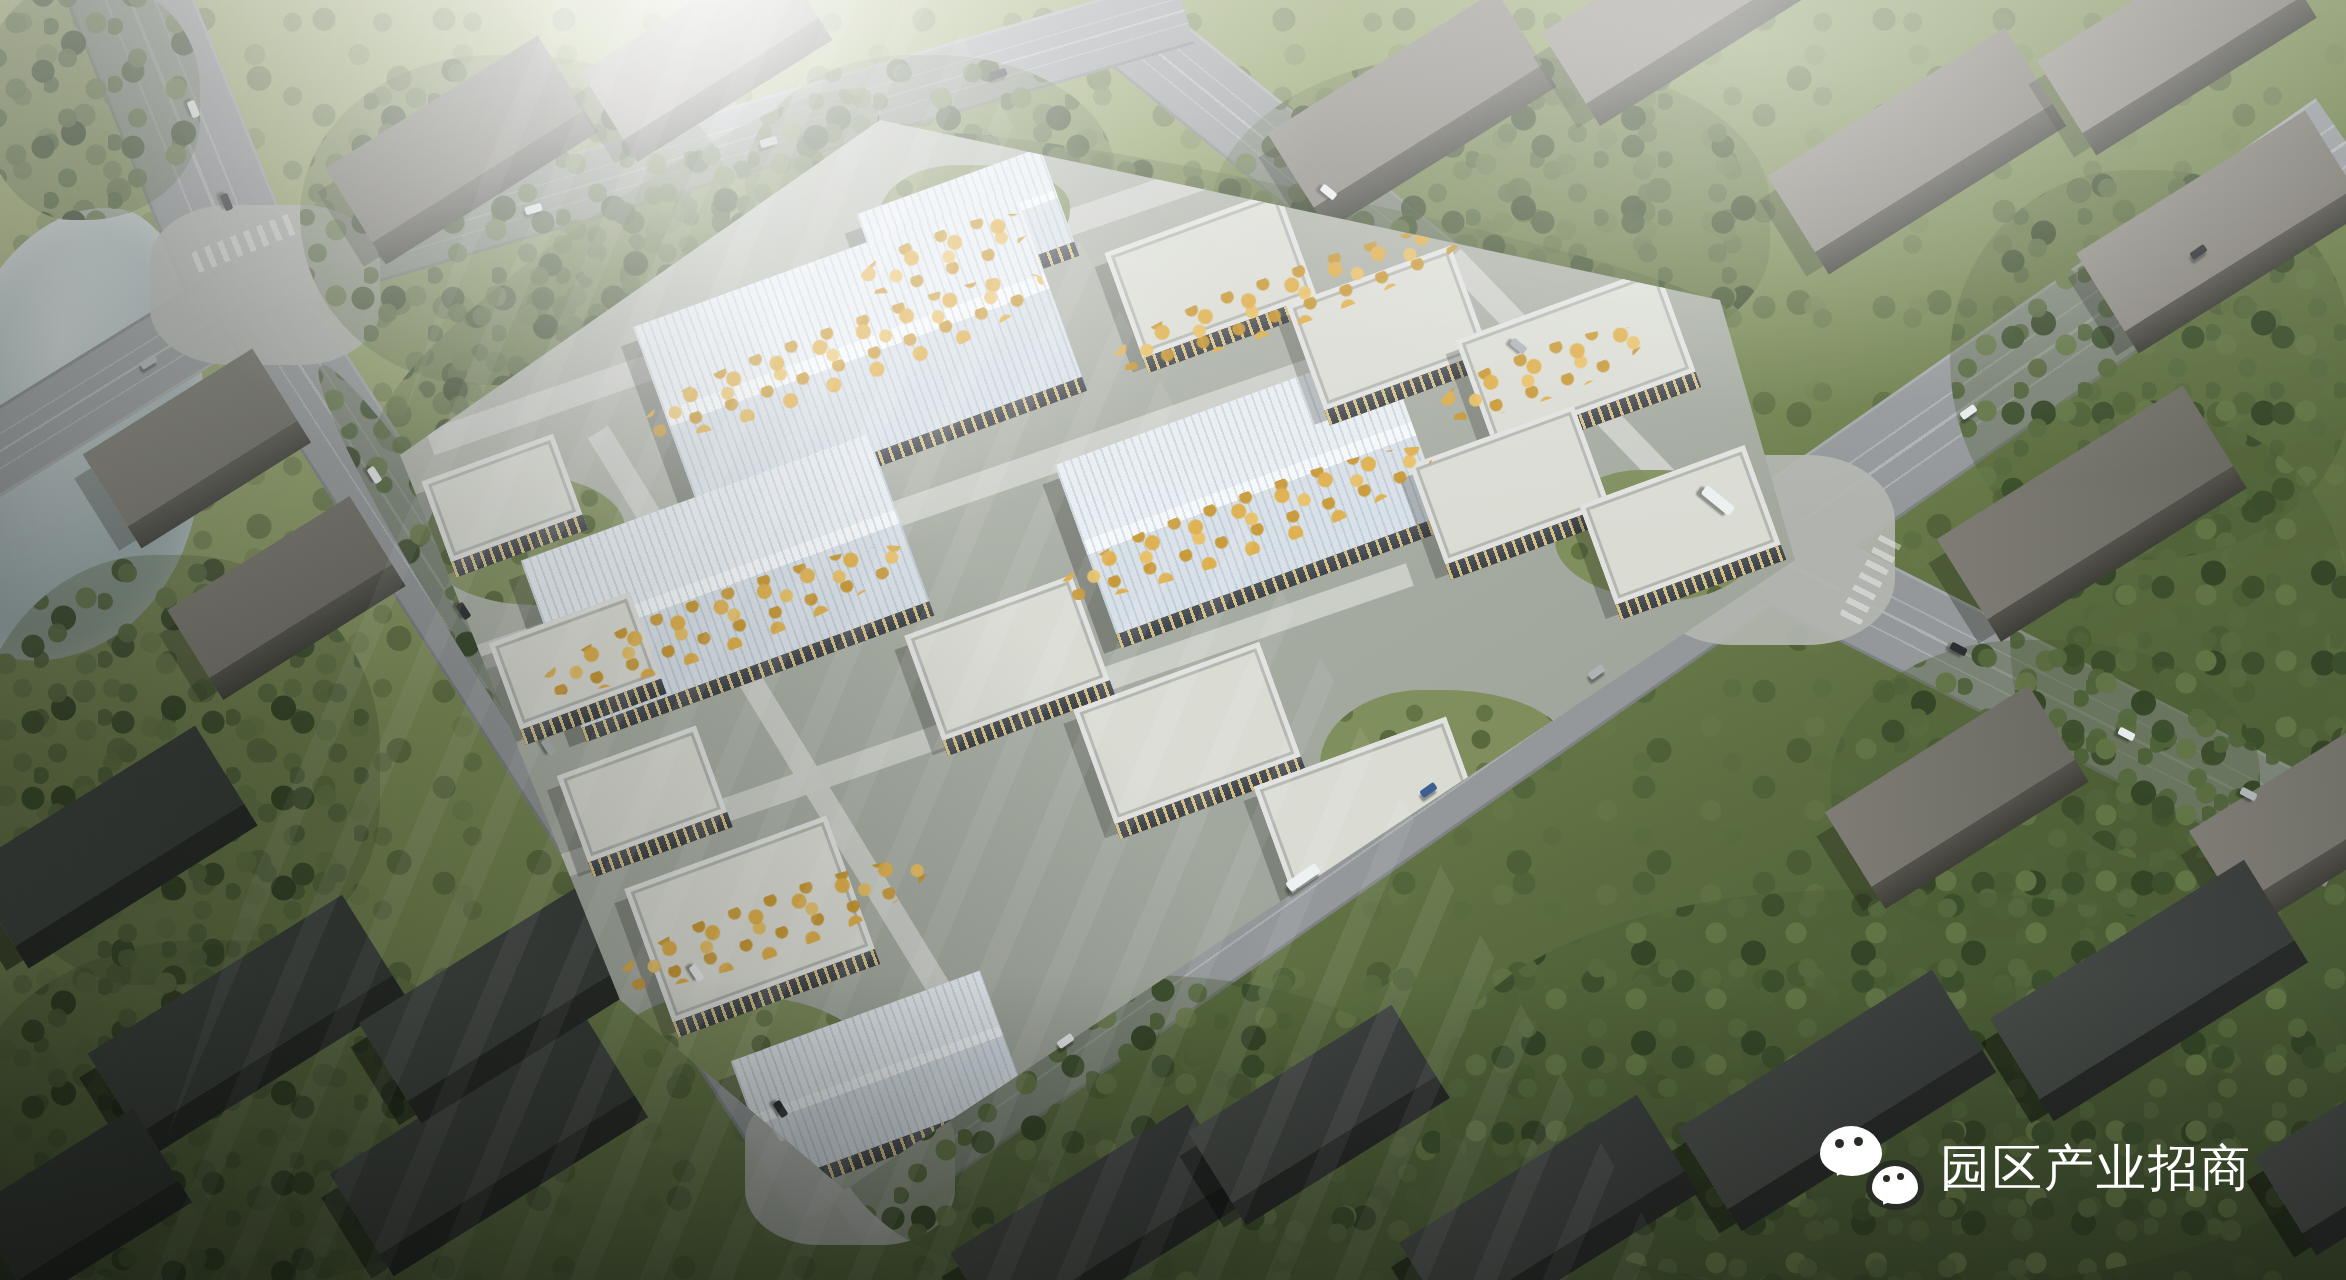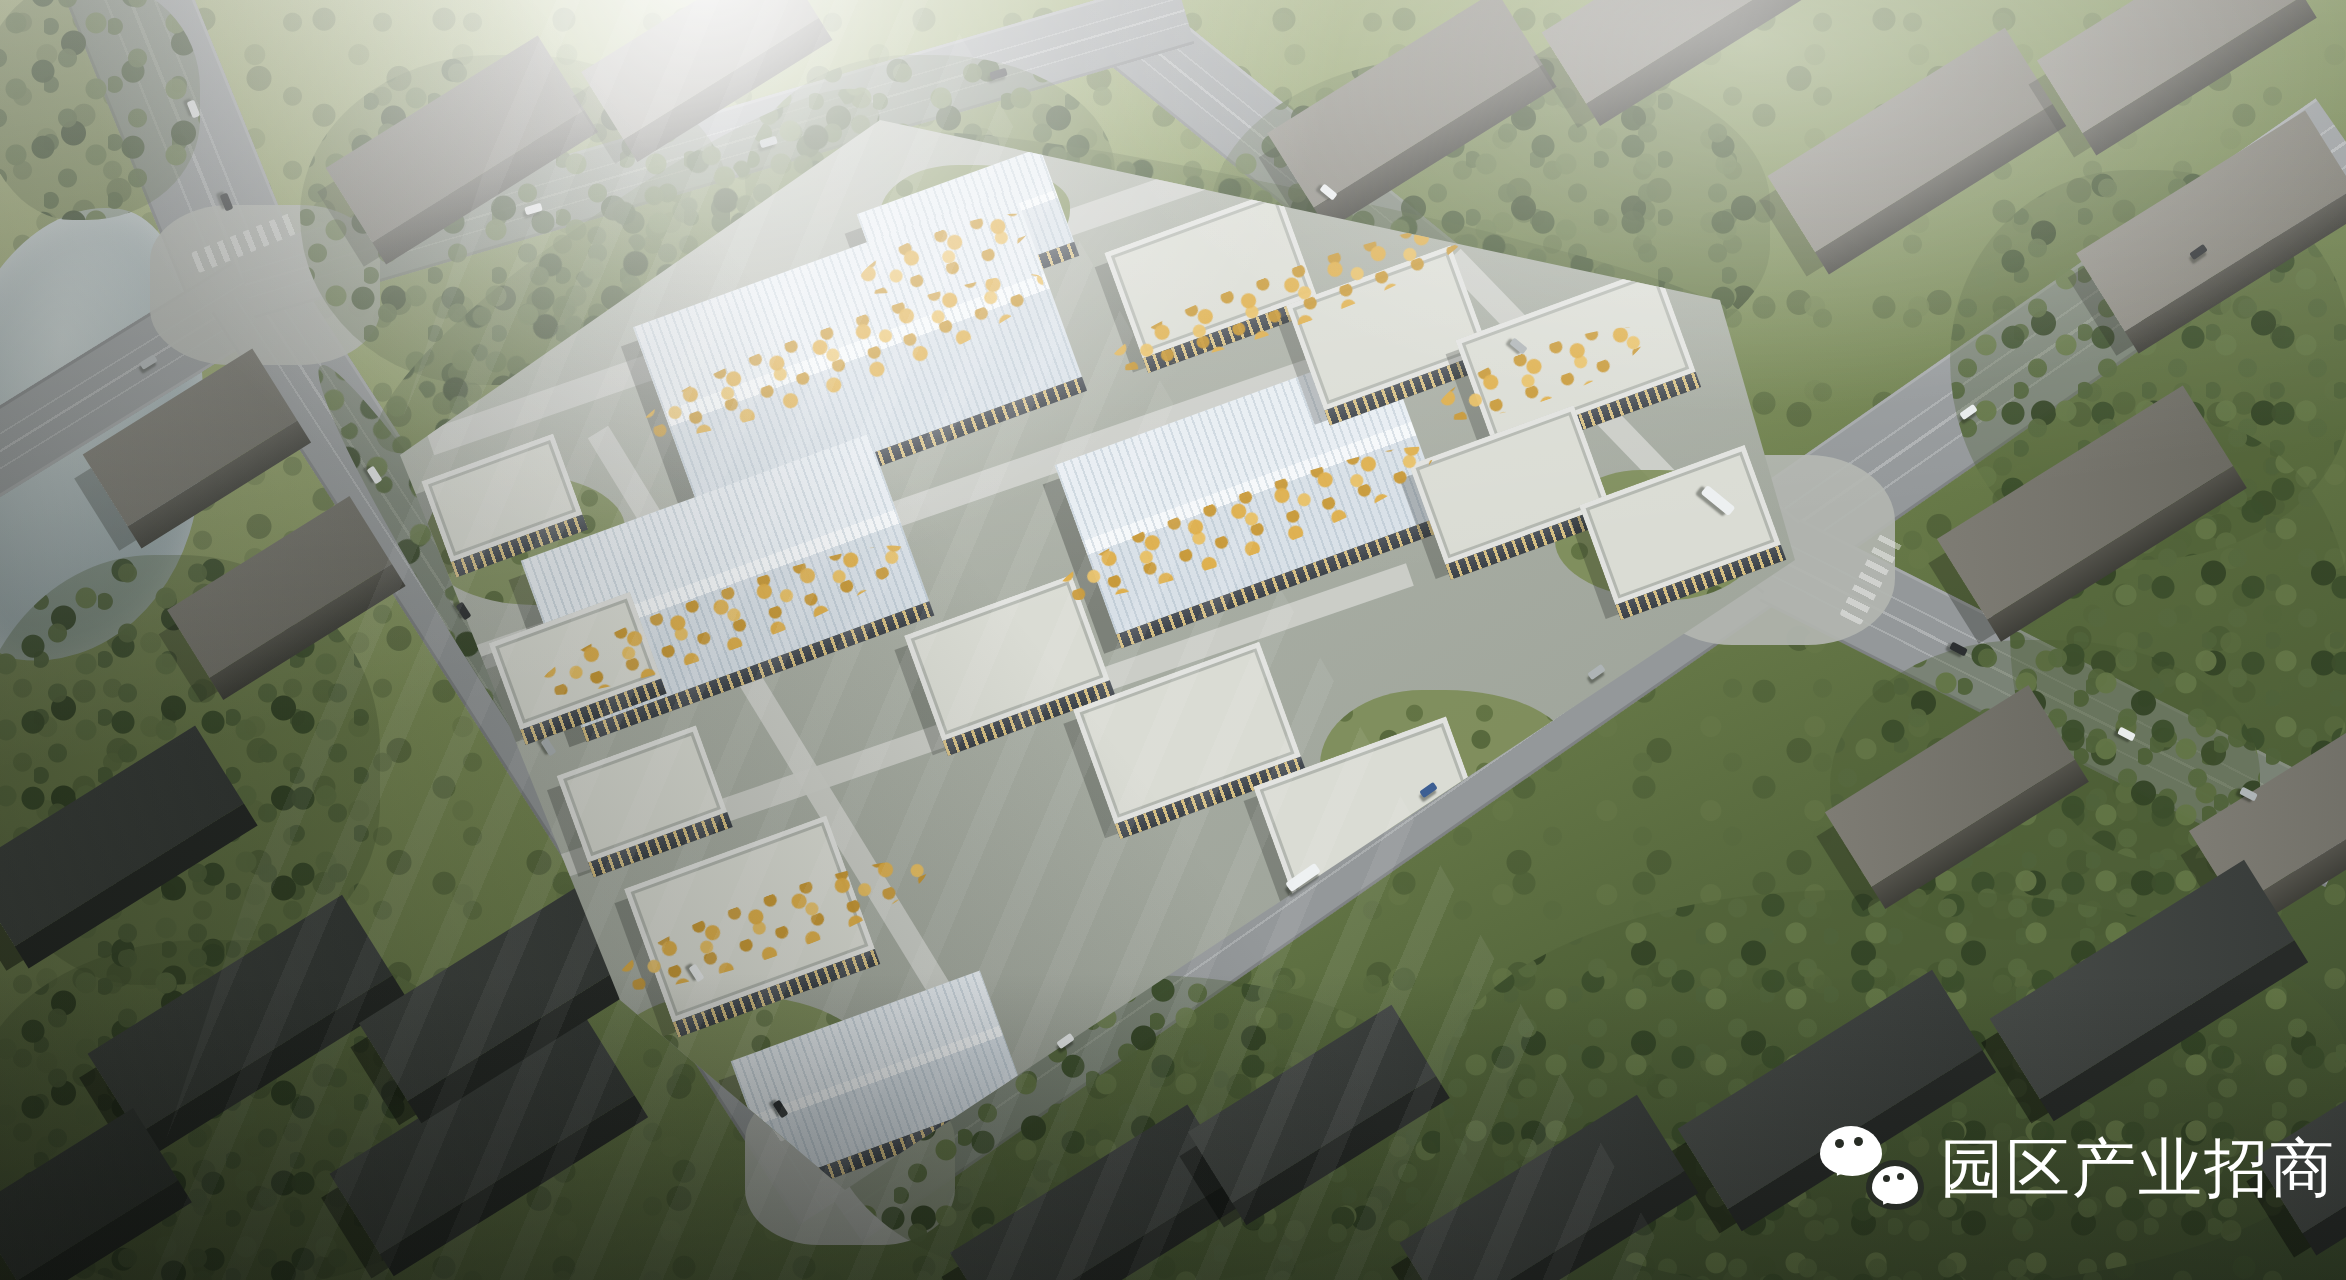--- a/index.html
+++ b/index.html
@@ -101,21 +101,21 @@
   .wicon{position:relative;width:104px;height:88px;}
   .bubble{position:absolute;background:#fff;}
   .bubble.big{left:0;top:2px;width:62px;height:50px;border-radius:50% 50% 48% 52%/56% 56% 44% 44%;}
   .bubble.big::after{content:"";position:absolute;left:9px;bottom:-9px;width:0;height:0;
     border:9px solid transparent;border-top:13px solid #fff;transform:rotate(32deg);}
   .bubble.small{left:46px;top:36px;width:46px;height:38px;border-radius:50% 50% 48% 52%/56% 56% 44% 44%;
     border:6px solid #272c25;}
   .bubble.small::after{content:"";position:absolute;left:5px;bottom:-8px;width:0;height:0;
     border:7px solid transparent;border-top:10px solid #fff;transform:rotate(30deg);}
   .eye{position:absolute;background:#272c25;border-radius:50%;}
-  .wm-text{color:var(--wm-color,#fff);font-size:64px;font-weight:500;letter-spacing:2px;line-height:88px;white-space:nowrap;}
+  .wm-text{color:var(--wm-color,#fff);font-size:50px;font-weight:500;letter-spacing:2px;line-height:88px;white-space:nowrap;}
 </style>
 </head>
 <body>
 
 <div id="app">
 
   <div class="abs grounddots"></div>
 
   <div class="abs pond" style="left:-55px;top:205px;width:260px;height:460px;transform:rotate(8deg);"></div>
 

